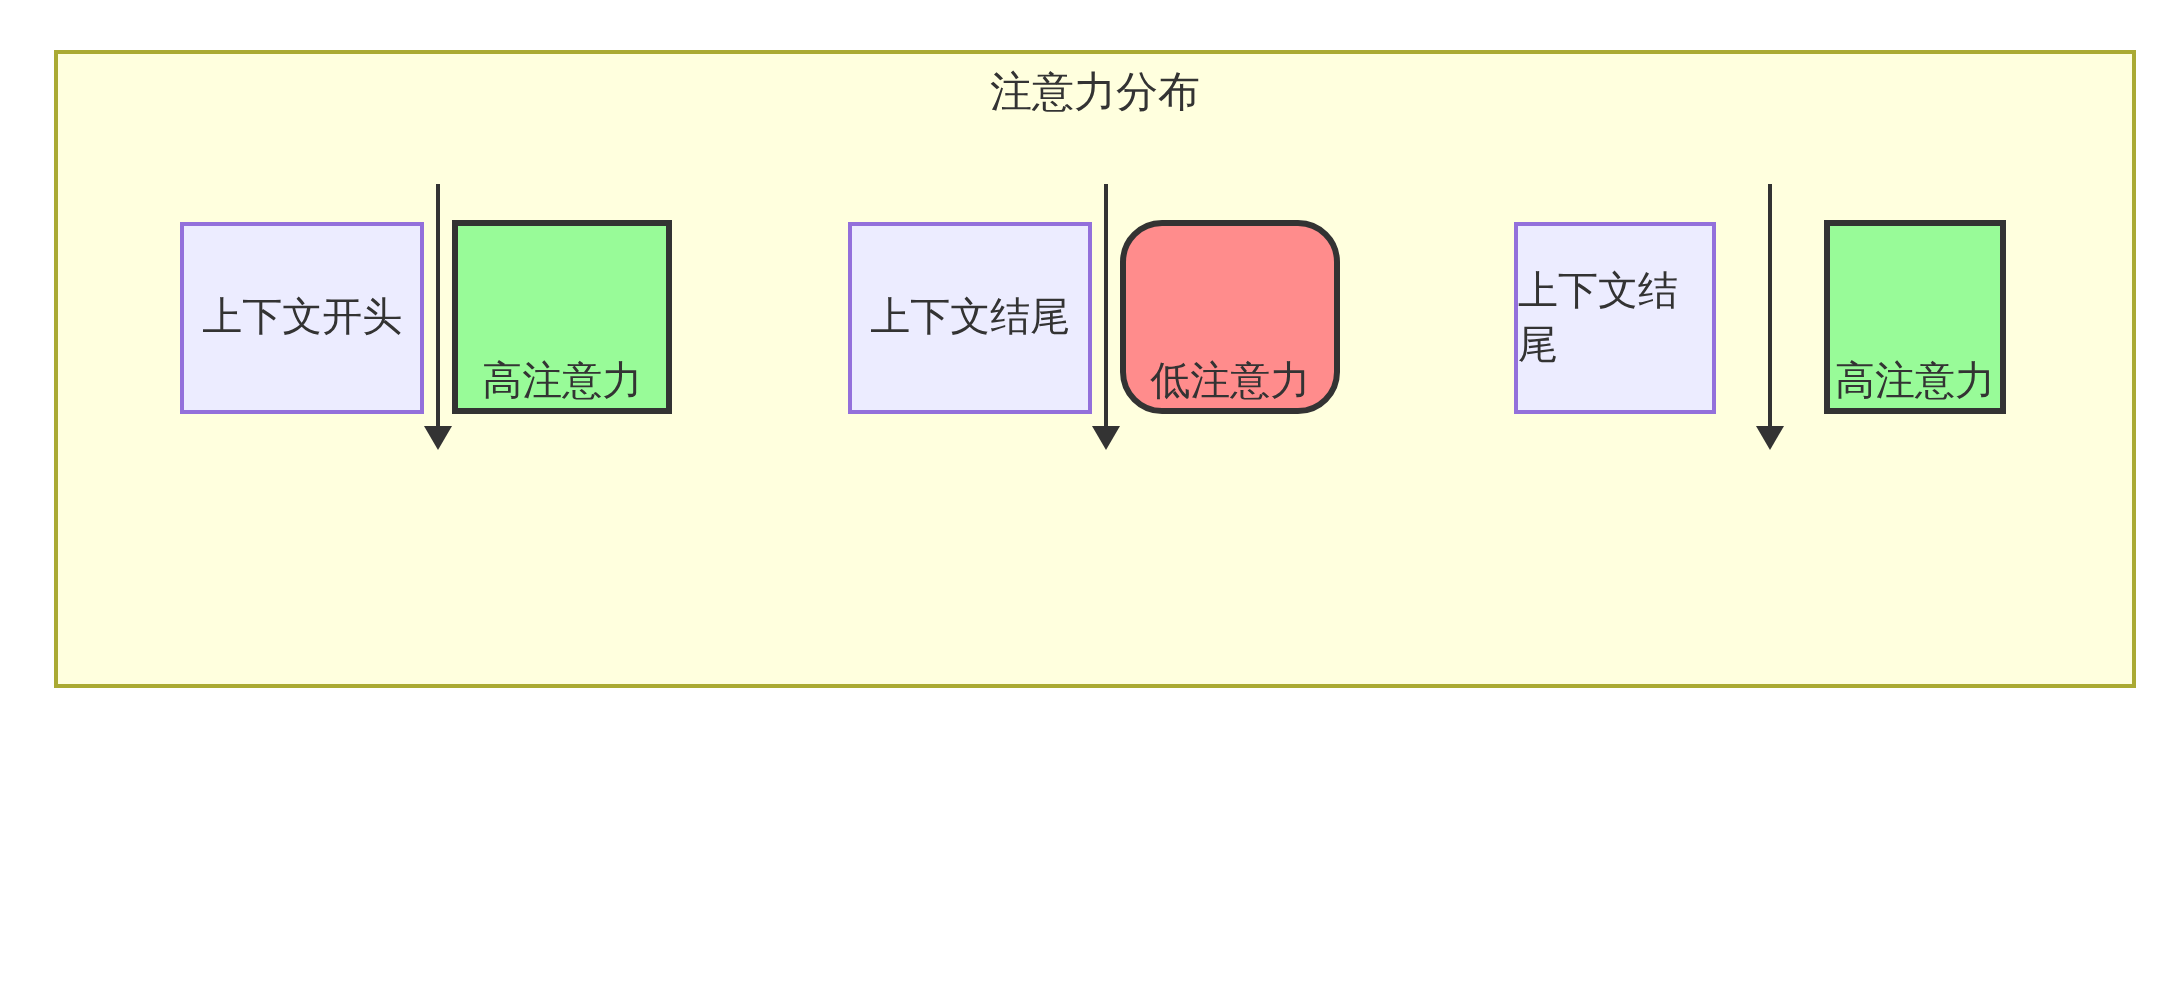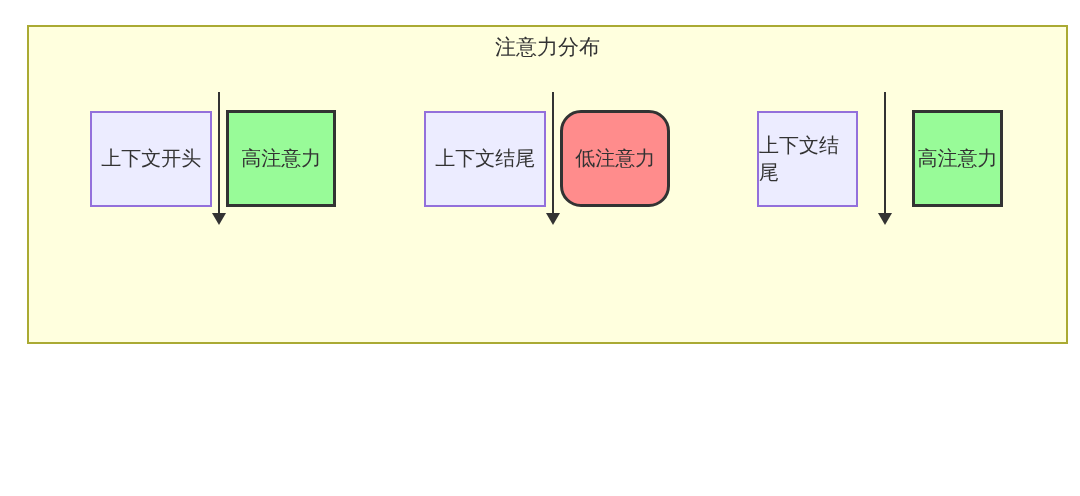--- a/index.html
+++ b/index.html
@@ -72,21 +72,21 @@
     border-left: 7px solid transparent;
     border-right: 7px solid transparent;
     border-top: 12px solid var(--arrow, #333333);
   }
   .tgt-box {
     box-sizing: border-box;
     width: 218px;
     height: 97px;
     border: 3px solid var(--node-border, #333333);
     display: flex;
-    align-items: center;
+    align-items: flex-end;
     justify-content: center;
     font-size: 20px;
   }
   .tgt-high { background: var(--high-bg, #98fb98); }
   .tgt-low  { background: var(--low-bg, #ff8c8c); border-radius: 21px; }
 </style>
 </head>
 <body>
 
 <div class="page">

